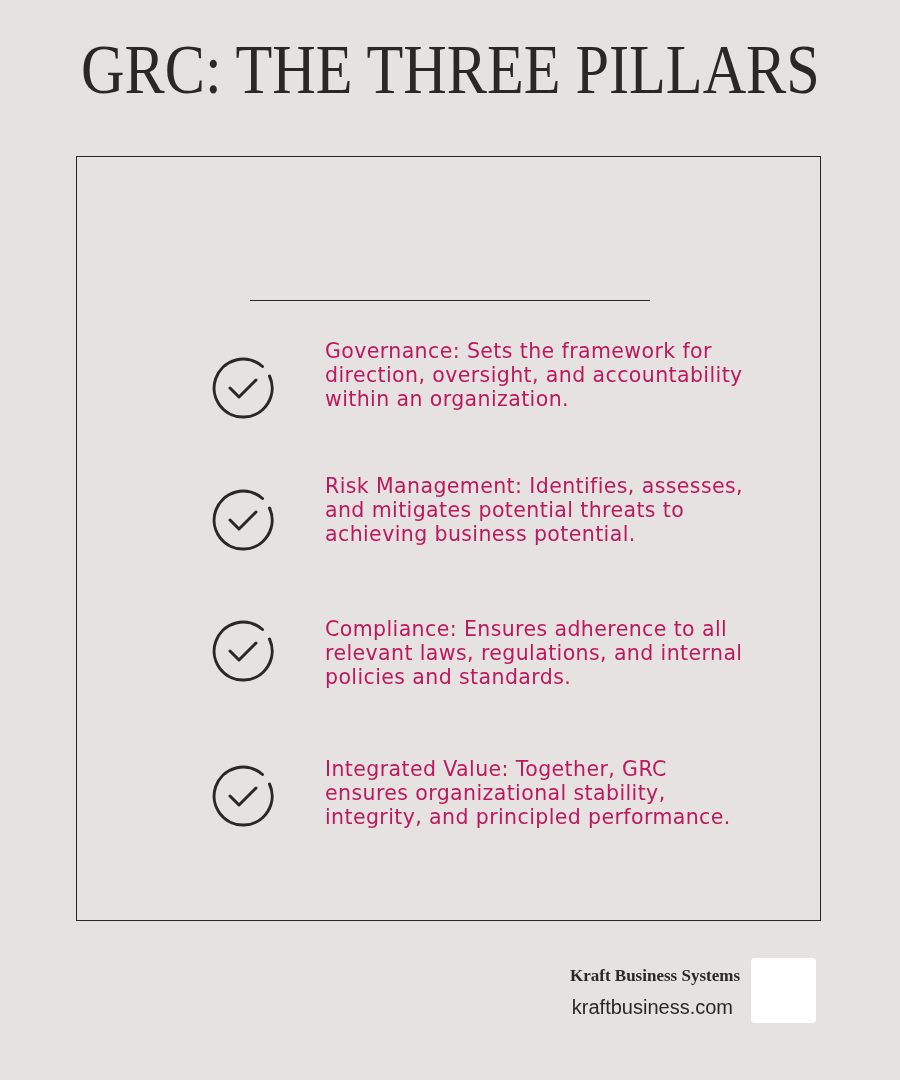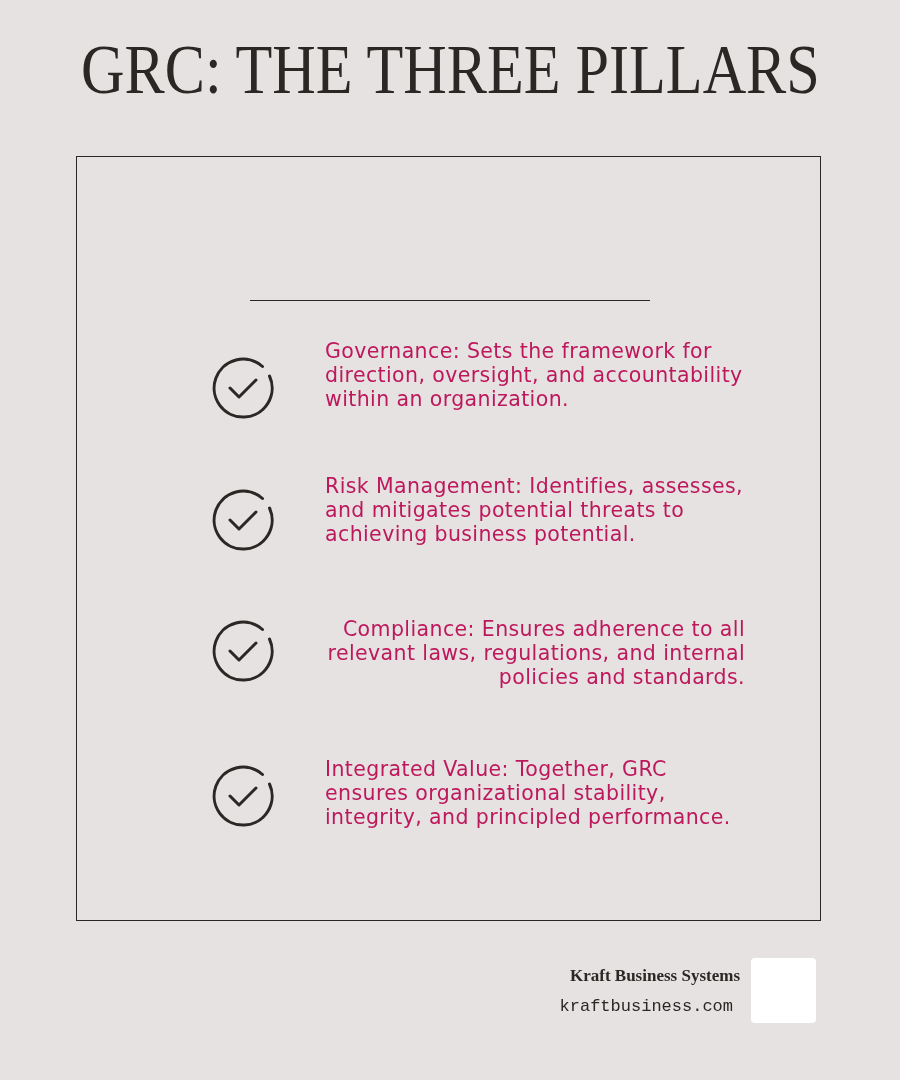--- a/index.html
+++ b/index.html
@@ -80,22 +80,22 @@
       font-size: 17px;
       line-height: 24px;
       text-align: right;
       color: #2b2725;
       white-space: nowrap;
     }
     .footer-url {
       position: absolute;
       right: 167px;
       top: 995px;
-      font-family: Liberation Mono, monospace;
-      font-size: 17px;
+      font-family: Liberation Sans, sans-serif;
+      font-size: 20px;
       line-height: 24px;
       text-align: right;
       color: #2b2725;
       white-space: nowrap;
     }
     .logo-box {
       position: absolute;
       left: 751px;
       top: 958px;
       width: 65px;
@@ -127,21 +127,21 @@
     <path d="M20 34 L29 43 L46 26" fill="none" stroke="#2b2725" stroke-width="3" stroke-linecap="round" stroke-linejoin="round"></path>
   </svg>
   <div class="text" style="top:-12px;">Risk Management: Identifies, assesses, and mitigates potential threats to achieving business potential.</div>
 </div>
 
 <div class="item" style="top:617px;">
   <svg class="icon" style="top:0;" viewBox="0 0 66 66">
     <path d="M52.5 12.5 A29 29 0 1 0 59.5 22" fill="none" stroke="#2b2725" stroke-width="3" stroke-linecap="round"></path>
     <path d="M20 34 L29 43 L46 26" fill="none" stroke="#2b2725" stroke-width="3" stroke-linecap="round" stroke-linejoin="round"></path>
   </svg>
-  <div class="text" style="top:0px;text-align:right;">Compliance: Ensures adherence to all relevant laws, regulations, and internal policies and standards.</div>
+  <div class="text" style="top:0px;">Compliance: Ensures adherence to all relevant laws, regulations, and internal policies and standards.</div>
 </div>
 
 <div class="item" style="top:762px;">
   <svg class="icon" style="top:0;" viewBox="0 0 66 66">
     <path d="M52.5 12.5 A29 29 0 1 0 59.5 22" fill="none" stroke="#2b2725" stroke-width="3" stroke-linecap="round"></path>
     <path d="M20 34 L29 43 L46 26" fill="none" stroke="#2b2725" stroke-width="3" stroke-linecap="round" stroke-linejoin="round"></path>
   </svg>
   <div class="text" style="top:-5px;">Integrated Value: Together, GRC ensures organizational stability, integrity, and principled performance.</div>
 </div>
 

